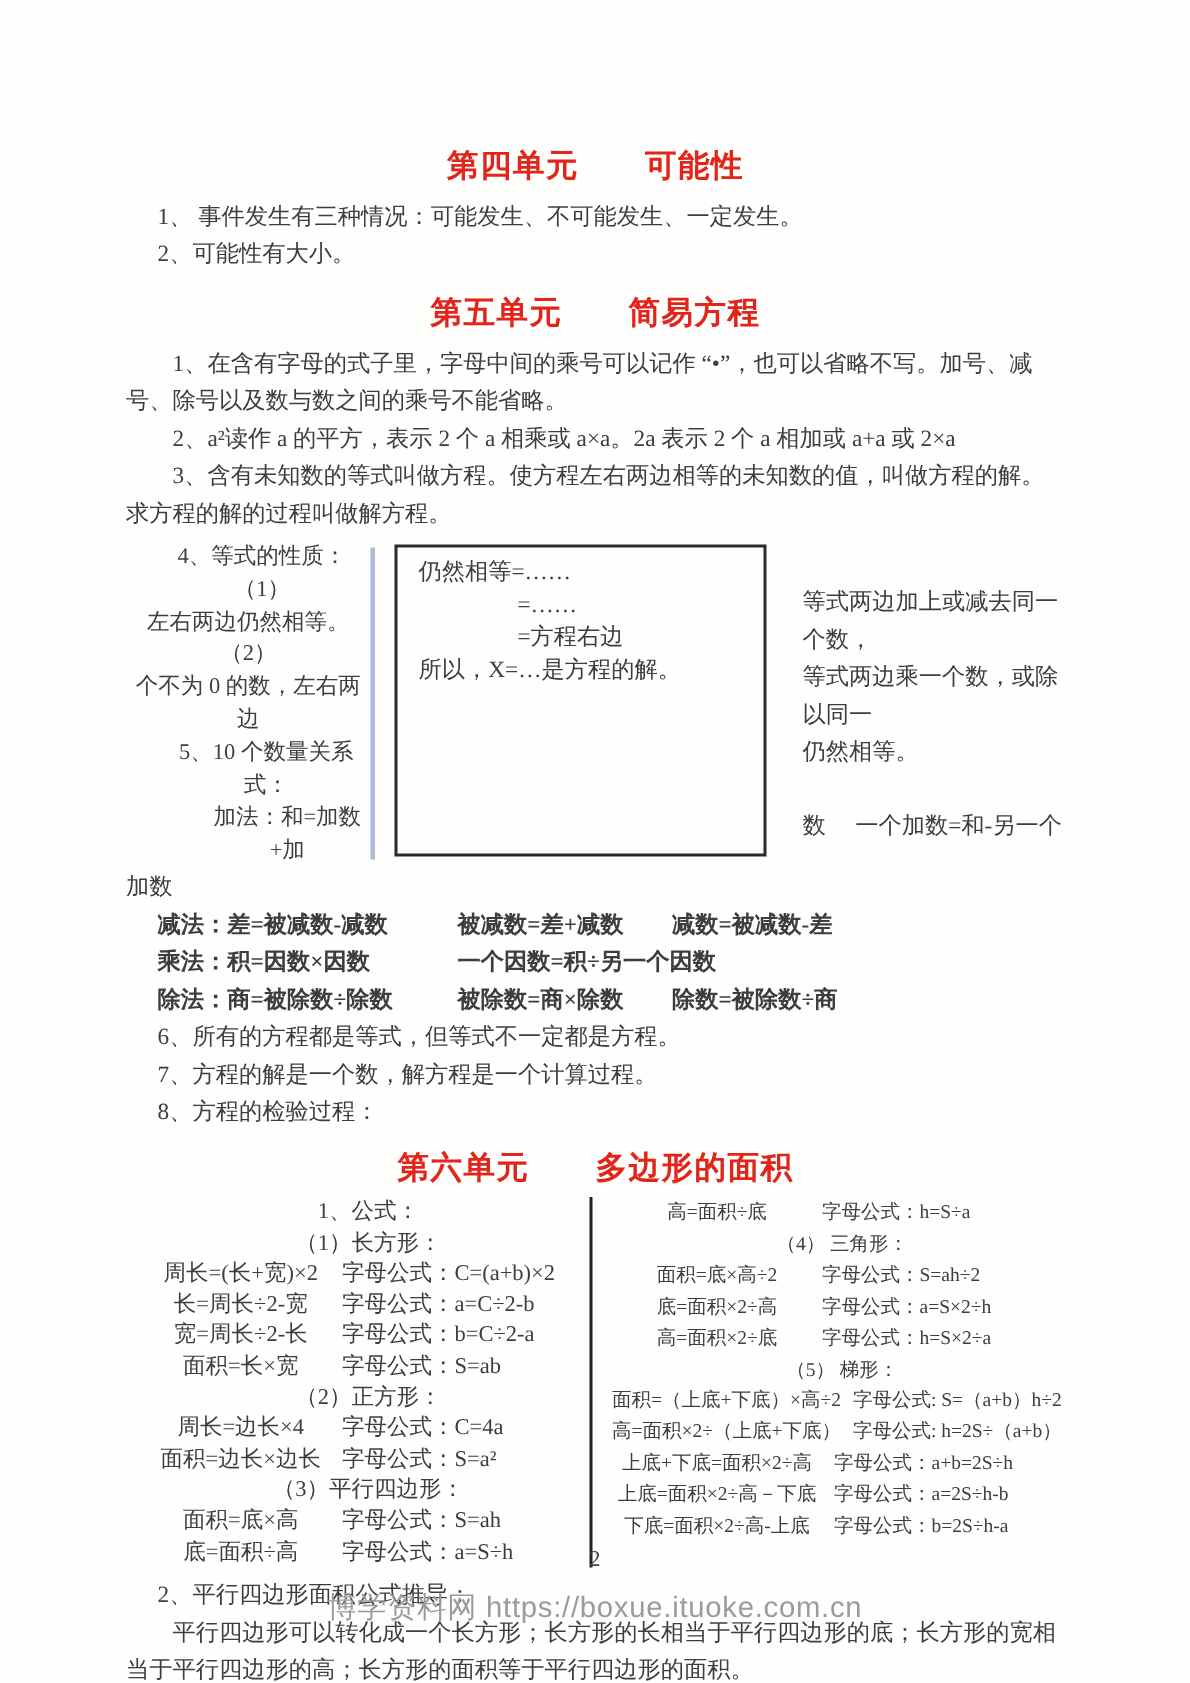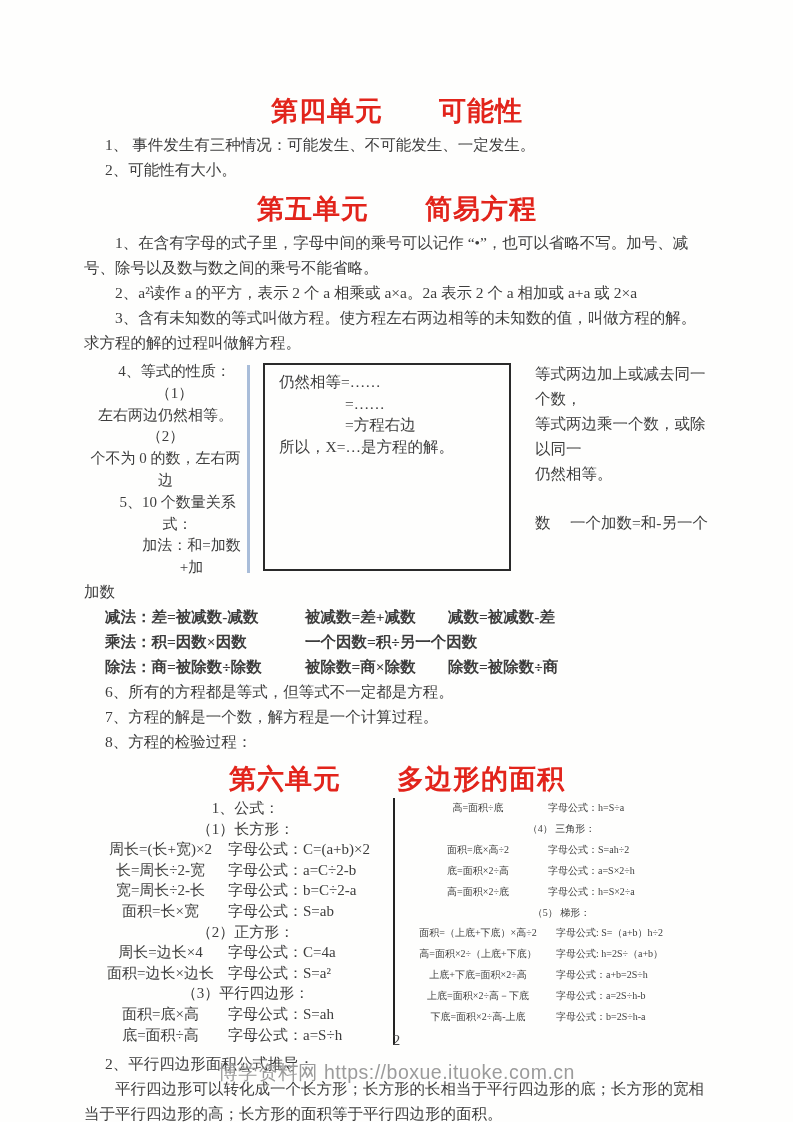--- a/index.html
+++ b/index.html
@@ -5,45 +5,45 @@
   html,body{margin:0;padding:0;background:#ffffff;}
   .page{
     position:relative;width:793px;height:1122px;margin:0 auto;
     background:#fefefdff;overflow:hidden;
     font-family:"Liberation Serif","DejaVu Serif",serif;
     color:#3d3d3d;font-size:15.5px;line-height:25px;
   }
   .content{position:absolute;left:84px;right:83px;top:96px;}
   .unit-title{
     font-family:"Liberation Sans","DejaVu Sans",sans-serif;
-    font-weight:bold;color:#e2241b;font-size:27px;line-height:30px;
+    font-weight:bold;color:#e2241b;font-size:21px;line-height:30px;
     text-align:center;margin:0;letter-spacing:1px;
   }
   .mt6{margin-top:6px}.mt10{margin-top:10px}.mt12{margin-top:12px}
   .para{text-indent:2em;}
   .item{padding-left:21px;}
   
   .wrapzone{display:flex;margin-top:6px;align-items:stretch;}
   .wz-left{width:163px;line-height:21.8px;font-size:15px;text-align:center;}
   .wz-left .l1{padding-left:18px}.wz-left .l4{padding-left:24px}.wz-left .l5{padding-left:52px}
   .vbar{width:3px;background:#a9bdd9;margin:4px 0 6px 0;}
   .eqbox{
     width:218px;border:2px solid #2a2a2a;margin:2px 0 8px 13px;
     padding:6px 12px 6px 14px;line-height:21.5px;font-size:15.5px;
   }
   .eqbox .ind{padding-left:66px;}
-  .wz-right{flex:1;padding-left:24px;line-height:25px;}
+  .wz-right{flex:1;padding-left:24px;line-height:25px;margin-top:28px;}
   .wz-right .gaprow{display:flex;justify-content:space-between;margin-top:24px;padding-right:2px;}
   
   .relrow{display:flex;padding-left:21px;font-weight:bold;}
   .relrow .c1{min-width:200px}.relrow .c2{min-width:143px}
   
   .cols{display:flex;margin-top:4px;text-align:center;}
   .col-left{width:300px;padding-left:9px;line-height:20.6px;font-size:15px;}
-  .col-right{flex:1;border-left:2px solid #222;padding-left:13px;line-height:20.9px;font-size:10px;}
+  .col-right{flex:1;border-left:2px solid #222;padding-left:13px;line-height:20.9px;font-size:13px;}
   .frow{display:flex;white-space:nowrap;}
   .frow .fa{min-width:135px;}
   .col-right .frow .fa{min-width:140px;}
   .col-right .frow.wide .fa{min-width:140px;margin-right:8px;}
   .fhead{padding-left:5px;}
   .pagenum{position:absolute;left:0;right:0;top:1028px;text-align:center;font-size:15px;color:#444;}
   .footer{
     position:absolute;left:0;right:0;top:1060px;text-align:center;
     font-family:Liberation Sans, sans-serif;
     font-size:19.5px;color:#9b9b9b;letter-spacing:0.5px;

